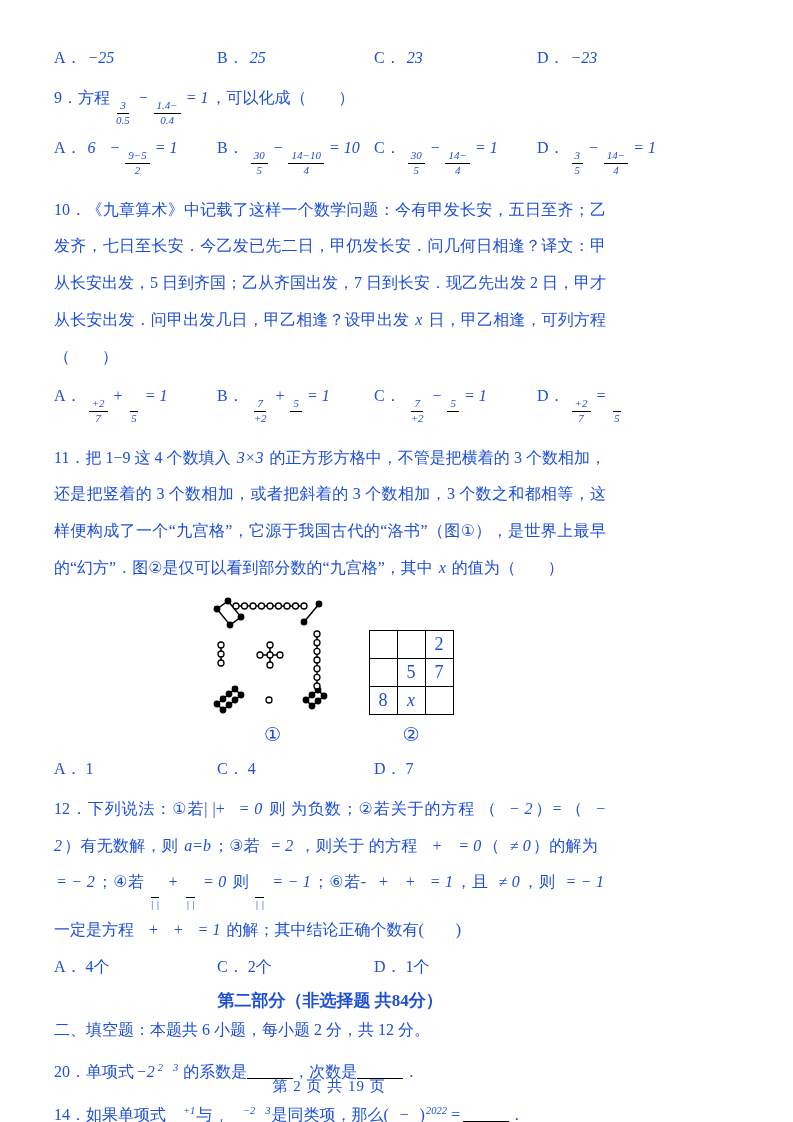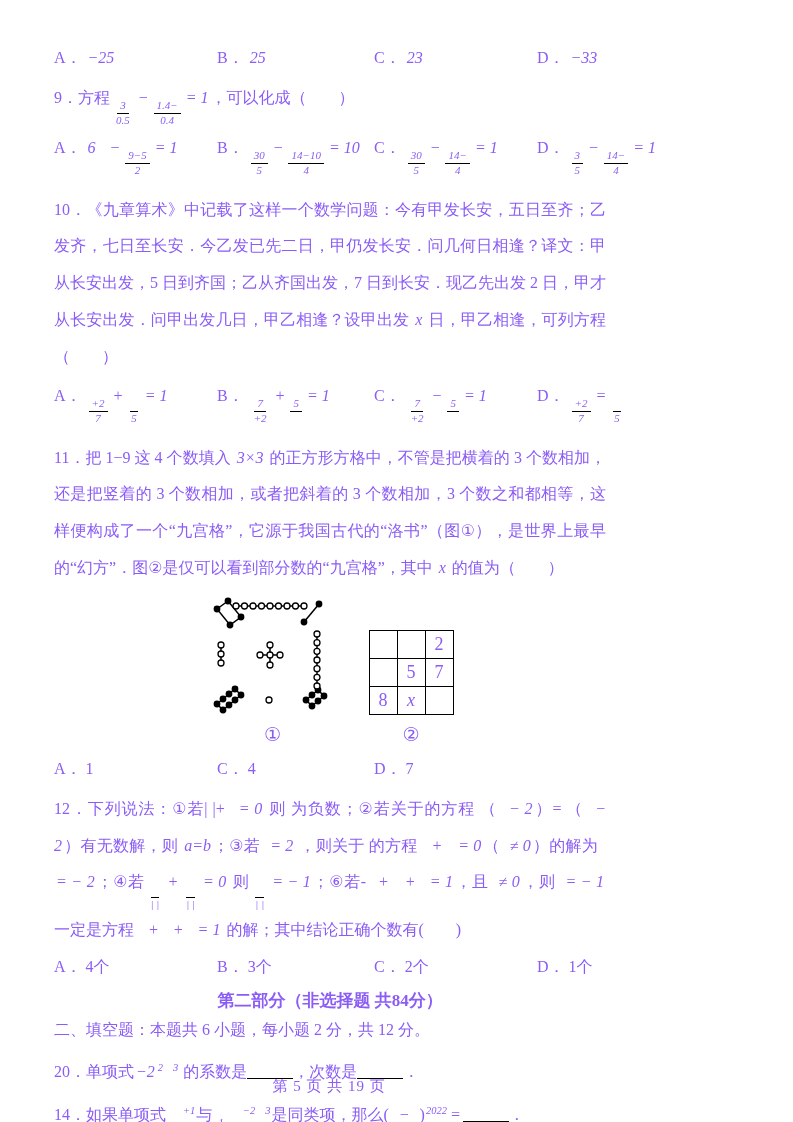--- a/index.html
+++ b/index.html
@@ -1,17 +1,17 @@
 <!DOCTYPE html>
 <html><head>
 <meta charset="utf-8">
 <style>
   html,body{margin:0;padding:0;background:#fff;}
   .page{position:relative;width:658px;height:1122px;box-sizing:border-box;
-        padding:46px 52px 0 54px;overflow:hidden;color:#8b5cf6;
+        padding:46px 52px 0 54px;overflow:hidden;color:#1d4ed8;
         font-family:"Liberation Serif","DejaVu Serif","DejaVu Sans",serif;font-size:16px;}
   .para{margin:0 0 6px;line-height:2.3;}
   .just{text-align:justify;}
   .opts{display:grid;grid-template-columns:163px 157px 163px 1fr;margin:0 0 10px;line-height:1.5;align-items:center;}
   .opts.tall{min-height:46px;margin-bottom:12px;}
   .opt{white-space:nowrap;}
   .opt-label{margin-right:4px;}
   .rm{font-style:italic;padding:0 2px;}
   sup.rs{font-style:italic;font-size:10.5px;line-height:0;padding:0 1px;}
   .frac{display:inline-flex;flex-direction:column;align-items:center;vertical-align:-0.55em;
@@ -32,21 +32,21 @@
 </style>
 </head>
 <body>
 
 <div class="page">
 
   <div class="opts">
     <div class="opt"><span class="opt-label">A．</span><span class="opt-body"><span class="rm">−25</span></span></div>
     <div class="opt"><span class="opt-label">B．</span><span class="opt-body"><span class="rm">25</span></span></div>
     <div class="opt"><span class="opt-label">C．</span><span class="opt-body"><span class="rm">23</span></span></div>
-    <div class="opt"><span class="opt-label">D．</span><span class="opt-body"><span class="rm">−33</span></span></div>
+    <div class="opt"><span class="opt-label">D．</span><span class="opt-body"><span class="rm">−23</span></span></div>
   </div>
 
   <p class="para"><span class="qno">9．</span><span><span class="rt">方程</span><span class="frac">
           <span class="fn">3</span>
           <span class="fd">0.5</span>
         </span><span class="rm">−</span><span class="frac">
           <span class="fn">1.4−</span>
           <span class="fd">0.4</span>
         </span><span class="rm">= 1</span><span class="rt">，可以化成（　　）</span></span></p>
   <div class="opts tall">
@@ -212,28 +212,27 @@
           <span class="fd">| |</span>
         </span><span class="rm">+</span><span class="frac">
           <span class="fn">&nbsp;</span>
           <span class="fd">| |</span>
         </span><span class="rm">= 0</span><span class="rt"> 则</span><span class="frac">
           <span class="fn">&nbsp;</span>
           <span class="fd">| |</span>
         </span><span class="rm">= − 1</span><span class="rt">；⑥若-</span><span class="gap" style="width: 10px;"></span><span class="rm">+</span><span class="gap" style="width: 12px;"></span><span class="rm">+</span><span class="gap" style="width: 10px;"></span><span class="rm">= 1</span><span class="rt">，且</span><span class="gap" style="width: 8px;"></span><span class="rm">≠ 0</span><span class="rt">，则</span><span class="gap" style="width: 8px;"></span><span class="rm">= − 1</span><span class="rt"> 一定是方程</span><span class="gap" style="width: 12px;"></span><span class="rm">+</span><span class="gap" style="width: 10px;"></span><span class="rm">+</span><span class="gap" style="width: 10px;"></span><span class="rm">= 1</span><span class="rt"> 的解；其中结论正确个数有(　　)</span></span></p>
   <div class="opts">
     <div class="opt"><span class="opt-label">A．</span><span class="opt-body"><span class="rt">4个</span></span></div>
-    <div class="opt"><span class="opt-label">B．</span><span class="opt-body"><span class="rt">3个</span></span></div>
     <div class="opt"><span class="opt-label">C．</span><span class="opt-body"><span class="rt">2个</span></span></div>
     <div class="opt"><span class="opt-label">D．</span><span class="opt-body"><span class="rt">1个</span></span></div>
   </div>
 
   <h2 class="part-header">第二部分（非选择题 共84分）</h2>
   <p class="para">二、填空题：本题共 6 小题，每小题 2 分，共 12 分。</p>
 
   <p class="para"><span class="qno">20．</span><span><span class="rt">单项式</span><span class="rm">−2</span><sup class="rs">2</sup><span class="gap" style="width: 8px;"></span><sup class="rs">3</sup><span class="rt"> 的系数是</span><span class="blank" style="width: 46px;"></span><span class="rt">，次数是</span><span class="blank" style="width: 46px;"></span><span class="rt">．</span></span></p>
   <p class="para"><span class="qno">14．</span><span><span class="rt">如果单项式</span><span class="gap" style="width: 16px;"></span><sup class="rs">+1</sup><span class="rt">与</span><span class="frac">
           <span class="fn">1</span>
           <span class="fd">2</span>
         </span><span class="gap" style="width: 12px;"></span><sup class="rs">−2</sup><span class="gap" style="width: 8px;"></span><sup class="rs">3</sup><span class="rt">是同类项，那么(</span><span class="gap" style="width: 8px;"></span><span class="rm">−</span><span class="gap" style="width: 8px;"></span><span class="rt">)</span><sup class="rs">2022</sup><span class="rm">=</span><span class="blank" style="width: 46px;"></span><span class="rt">．</span></span></p>
 
-  <div class="footer">第 5 页 共 19 页</div>
+  <div class="footer">第 2 页 共 19 页</div>
 </div>
 
 </body></html>

